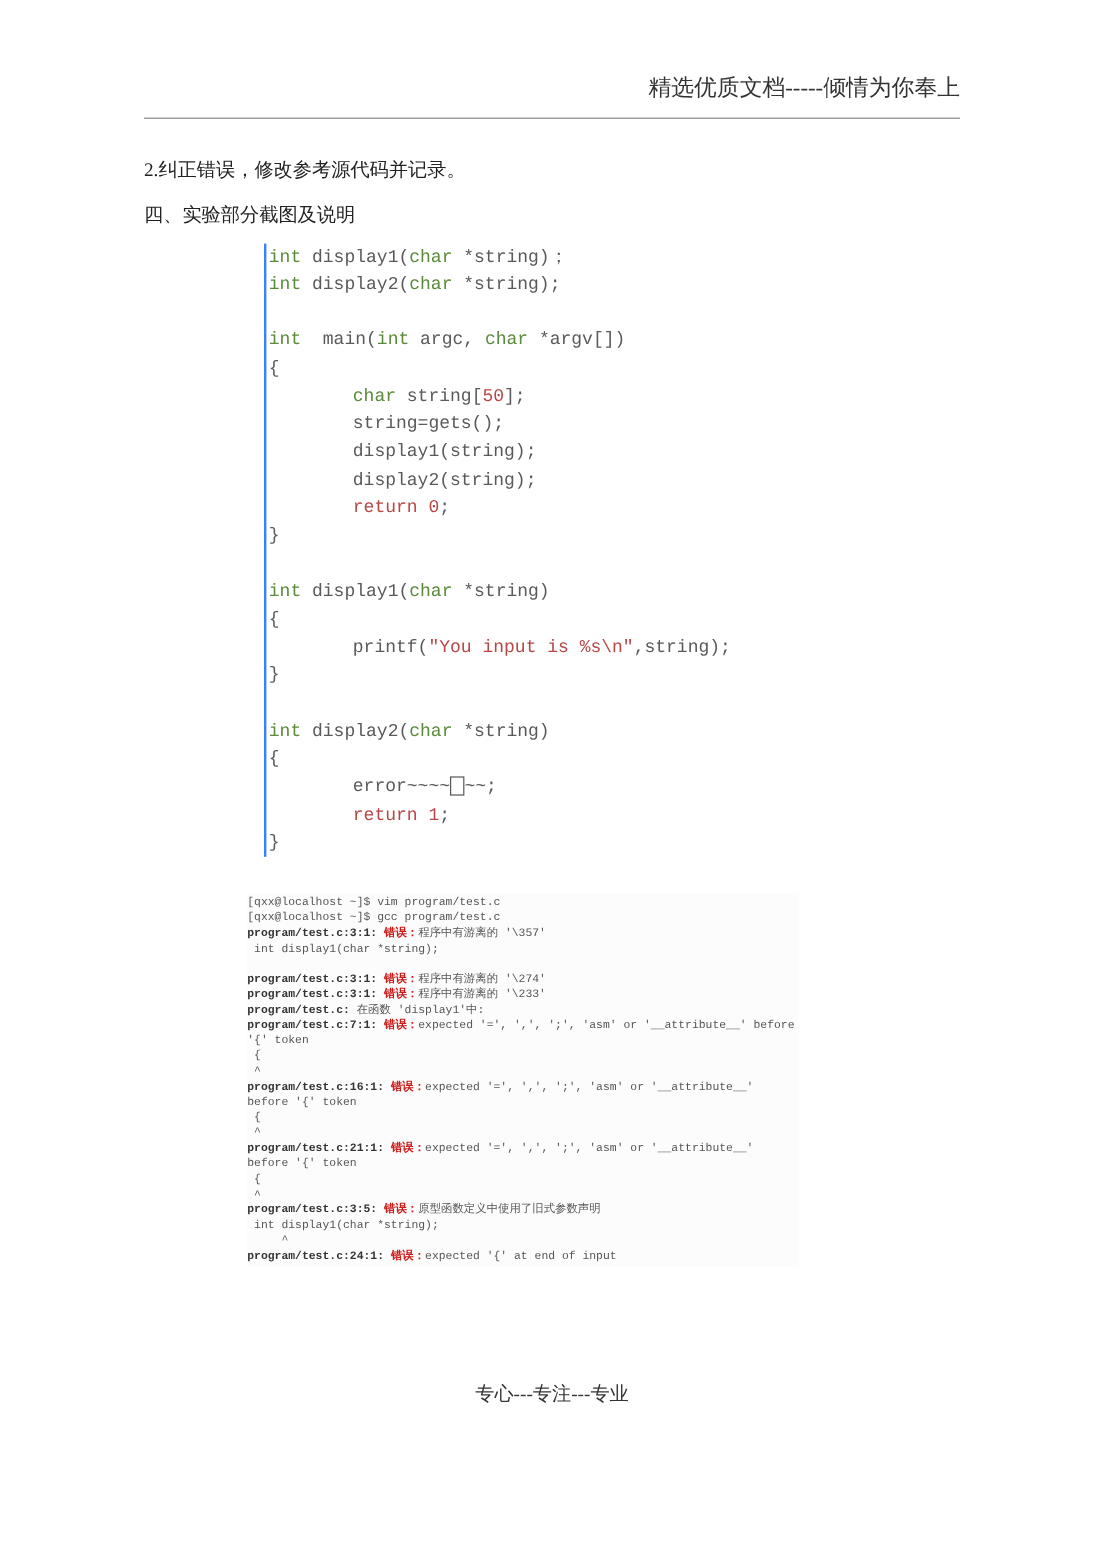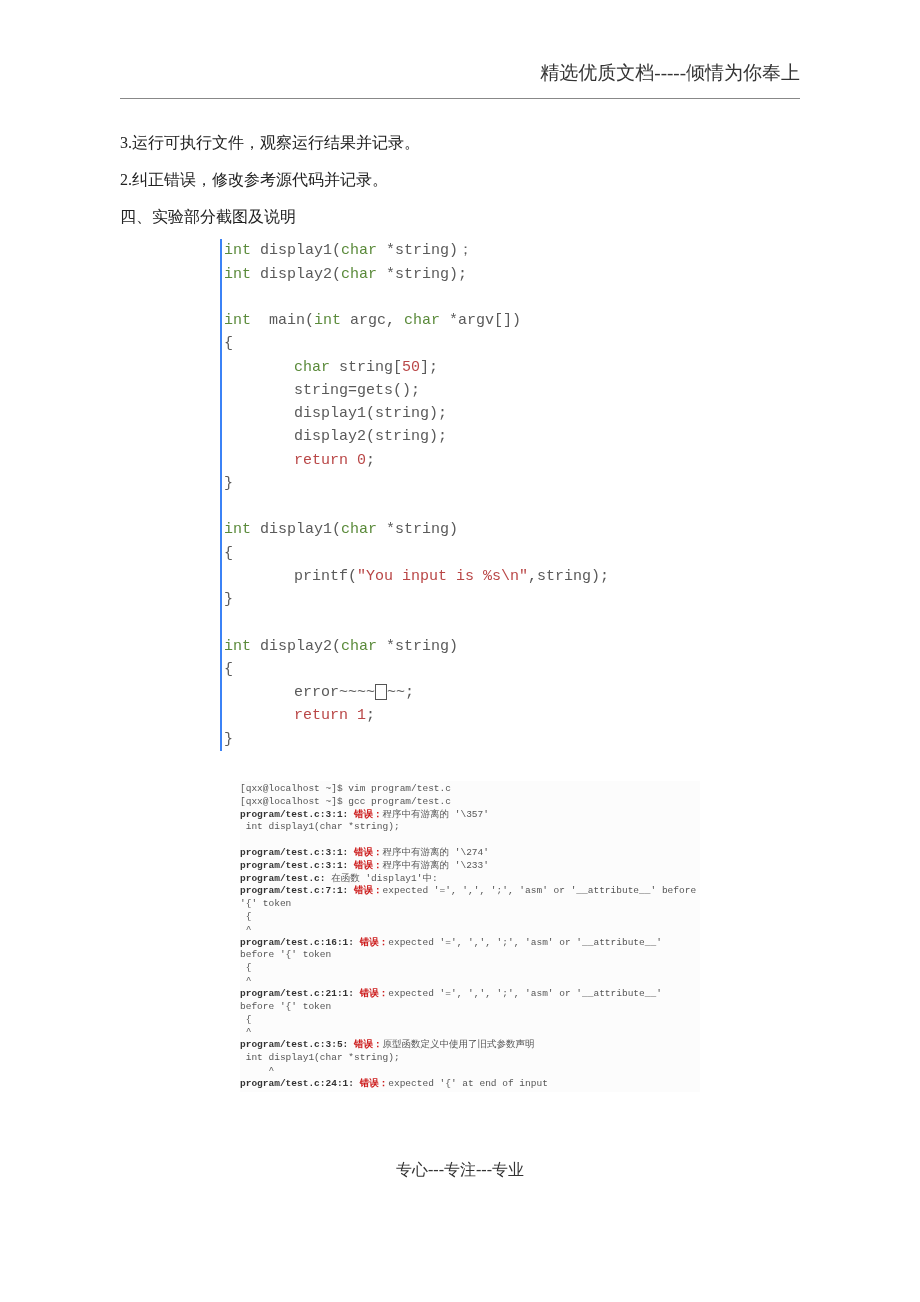--- a/index.html
+++ b/index.html
@@ -44,49 +44,48 @@
     white-space: pre;
   }
   .kw-type { color: #5a8a3a; }
   .kw-ret  { color: #b94646; }
   .kw-str  { color: #b94646; }
   .kw-num  { color: #b94646; }
   .txt     { color: #5a5a5a; }
   .indent  { display:inline-block; width:70px; }
   .cursor-box { display:inline-block; width:10px; height:14px; border:1px solid #555; vertical-align:middle; }
   .terminal {
-    margin-left: 120px;
+    margin-left: 86px;
     margin-top: 30px;
     width: 460px;
     background: #fcfcfc;
     font-family: "Consolas", "Courier New", monospace;
     font-size: 9.5px;
     line-height: 1.35;
     color: #555;
     white-space: pre-wrap;
     padding: 2px 0;
   }
   .term-bold { color:#333; font-weight:bold; }
   .term-err  { color:#cc1a1a; font-weight:bold; }
   .footer {
     text-align: center;
     font-size: 16px;
     color: #333;
-    margin-top: 68px;
+    margin-top: 96px;
   }
 </style>
 </head>
 <body>
 
 <div class="page">
 
   <div class="header">精选优质文档-----倾情为你奉上</div>
 
   <div class="body-text">
-    <p>3.运行可执行文件，观察运行结果并记录。</p>
     <p>2.纠正错误，修改参考源代码并记录。</p>
     <p class="section-title">四、实验部分截图及说明</p>
   </div>
 
   <div class="code-block"><span class="kw-type">int</span><span class="txt"> display1(</span><span class="kw-type">char</span><span class="txt"> *string)；</span>
 <span class="kw-type">int</span><span class="txt"> display2(</span><span class="kw-type">char</span><span class="txt"> *string);</span>
 
 <span class="kw-type">int</span><span class="txt">  main(</span><span class="kw-type">int</span><span class="txt"> argc, </span><span class="kw-type">char</span><span class="txt"> *argv[])</span>
 <span class="txt">{</span>
 <span class="indent"></span><span class="kw-type">char</span><span class="txt"> string[</span><span class="kw-num">50</span><span class="txt">];</span>

